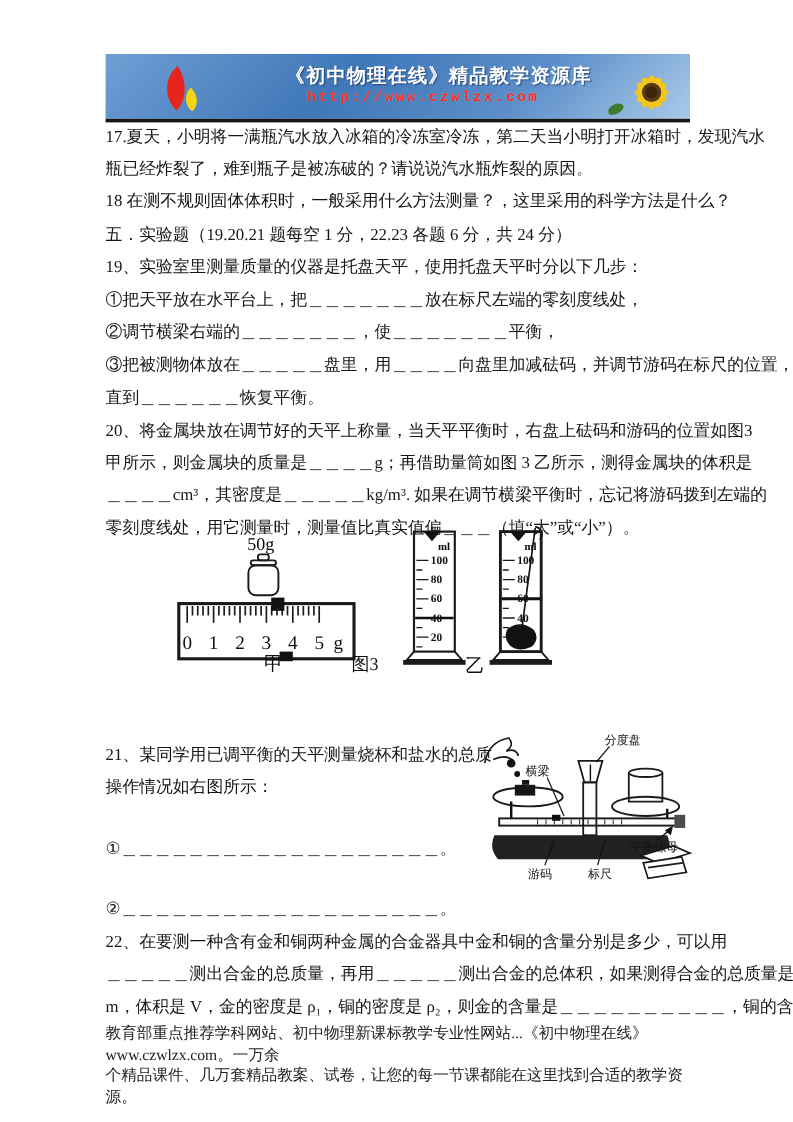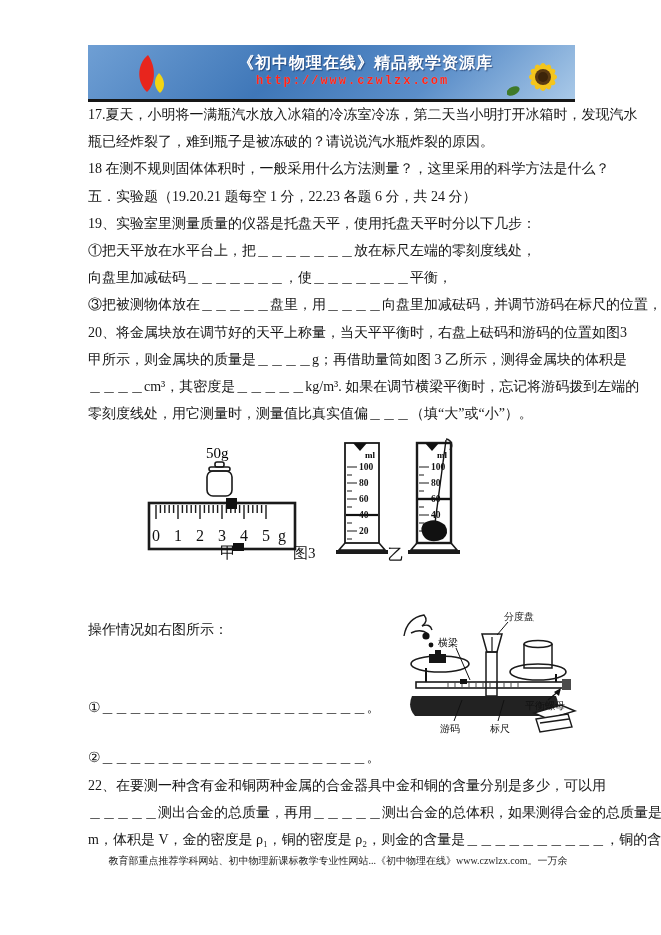--- a/index.html
+++ b/index.html
@@ -32,21 +32,21 @@
   .textline{white-space:nowrap;font-size:14px;line-height:27.2px;height:27.2px;}
   .block{position:absolute;}
   #main-block{left:88px;top:101px;width:500px;}
   #q21-block{left:88px;top:616px;width:340px;}
   .blank-line{position:absolute;left:88px;font-size:14px;white-space:nowrap;}
   #q22-block{left:88px;top:772px;width:505px;}
   .fig-label{position:absolute;font-size:15px;color:#111;}
   
   .footer{
     left:88px;top:852px;width:500px;
-    font-size:10px;line-height:17.5px;color:#222;letter-spacing:0px;text-align:center;
+    font-size:13px;line-height:17.5px;color:#222;letter-spacing:0px;
   }
   svg text{font-family:"Liberation Serif","DejaVu Serif",serif;}
   .sketch{stroke:#1a1a1a;fill:none;}
 </style>
 </head>
 <body>
 
 <div class="abs banner">
   <svg class="abs" style="left:40px;top:8px;" width="46" height="44" viewBox="0 0 46 44">
     <path d="M20 2 C8 12 9 30 19 39 C27 32 29 15 20 2 Z" fill="#e8251d"></path>
@@ -71,22 +71,23 @@
   </svg>
 </div>
 
 <div class="block" id="main-block">
   <div class="textline">17.夏天，小明将一满瓶汽水放入冰箱的冷冻室冷冻，第二天当小明打开冰箱时，发现汽水</div>
   <div class="textline">瓶已经炸裂了，难到瓶子是被冻破的？请说说汽水瓶炸裂的原因。</div>
   <div class="textline">18 在测不规则固体体积时，一般采用什么方法测量？，这里采用的科学方法是什么？</div>
   <div class="textline">五．实验题（19.20.21 题每空 1 分，22.23 各题 6 分，共 24 分）</div>
   <div class="textline">19、实验室里测量质量的仪器是托盘天平，使用托盘天平时分以下几步：</div>
   <div class="textline">①把天平放在水平台上，把＿＿＿＿＿＿＿放在标尺左端的零刻度线处，</div>
-  <div class="textline">向盘里加减砝码＿＿＿＿＿＿＿，使＿＿＿＿＿＿＿平衡，</div>
+  <div class="textline">②调节横梁右端的＿＿＿＿＿＿＿，使＿＿＿＿＿＿＿平衡，</div>
   <div class="textline">③把被测物体放在＿＿＿＿＿盘里，用＿＿＿＿向盘里加减砝码，并调节游码在标尺的位置，</div>
+  <div class="textline">直到＿＿＿＿＿＿恢复平衡。</div>
   <div class="textline">20、将金属块放在调节好的天平上称量，当天平平衡时，右盘上砝码和游码的位置如图3</div>
   <div class="textline">甲所示，则金属块的质量是＿＿＿＿g；再借助量筒如图 3 乙所示，测得金属块的体积是</div>
   <div class="textline">＿＿＿＿cm³，其密度是＿＿＿＿＿kg/m³. 如果在调节横梁平衡时，忘记将游码拨到左端的</div>
   <div class="textline">零刻度线处，用它测量时，测量值比真实值偏＿＿＿（填“大”或“小”）。</div>
 </div>
 
 <svg class="abs" style="left:146px;top:441px;" width="152" height="117" viewBox="0 0 152 117">
   <text x="60" y="17" font-size="15">50g</text>
   <g class="sketch" stroke-width="1.6">
     <rect x="69" y="21" width="9" height="5" rx="2"></rect>
@@ -146,20 +147,21 @@
     <path class="sketch" stroke-width="1.6" d="M12 106 L6 113 H52 L46 106"></path>
     <rect x="3" y="113" width="52" height="4" fill="#1b1b1b"></rect>
   </g>
 </svg>
 
 <div class="fig-label" style="left:220px;top:543px;font-size:16px;">甲</div>
 <div class="fig-label" style="left:293px;top:544px;">图3</div>
 <div class="fig-label" style="left:388px;top:545px;font-size:16px;">乙</div>
 
 <div class="block" id="q21-block">
+  <div class="textline">21、某同学用已调平衡的天平测量烧杯和盐水的总质</div>
   <div class="textline">操作情况如右图所示：</div>
 </div>
 <div class="blank-line" style="top:699px;">①＿＿＿＿＿＿＿＿＿＿＿＿＿＿＿＿＿＿＿。</div>
 <div class="blank-line" style="top:749px;">②＿＿＿＿＿＿＿＿＿＿＿＿＿＿＿＿＿＿＿。</div>
 
 <svg class="abs" style="left:398px;top:606px;" width="182" height="136" viewBox="0 0 182 136">
 
   <g class="sketch" stroke-width="1.4">
     <path d="M6 30 Q9 12 26 9 Q31 15 24 20"></path>
     <path d="M24 20 q8 -3 10 4"></path>
@@ -213,13 +215,14 @@
 </svg>
 
 <div class="block" id="q22-block">
   <div class="textline">22、在要测一种含有金和铜两种金属的合金器具中金和铜的含量分别是多少，可以用</div>
   <div class="textline">＿＿＿＿＿测出合金的总质量，再用＿＿＿＿＿测出合金的总体积，如果测得合金的总质量是</div>
   <div class="textline">m，体积是 V，金的密度是 ρ₁，铜的密度是 ρ₂，则金的含量是＿＿＿＿＿＿＿＿＿＿，铜的含</div>
 </div>
 
 <div class="abs footer">
   <div>教育部重点推荐学科网站、初中物理新课标教学专业性网站...《初中物理在线》www.czwlzx.com。一万余</div>
+  <div>个精品课件、几万套精品教案、试卷，让您的每一节课都能在这里找到合适的教学资源。</div>
 </div>
 
 </body></html>

